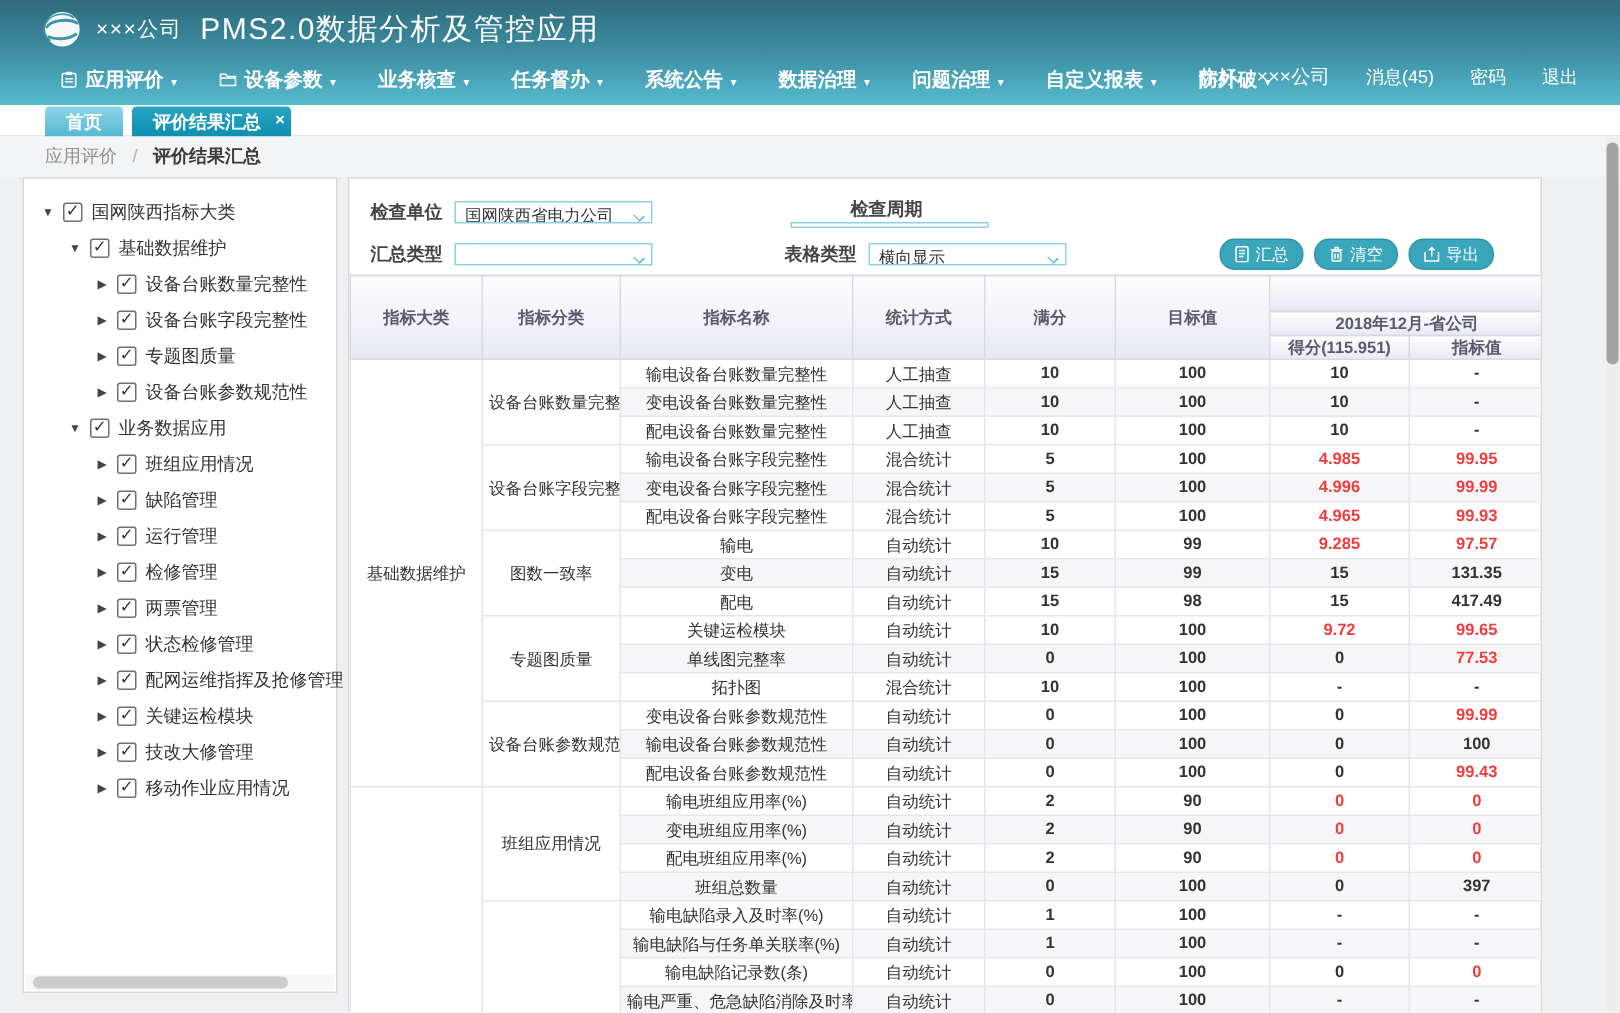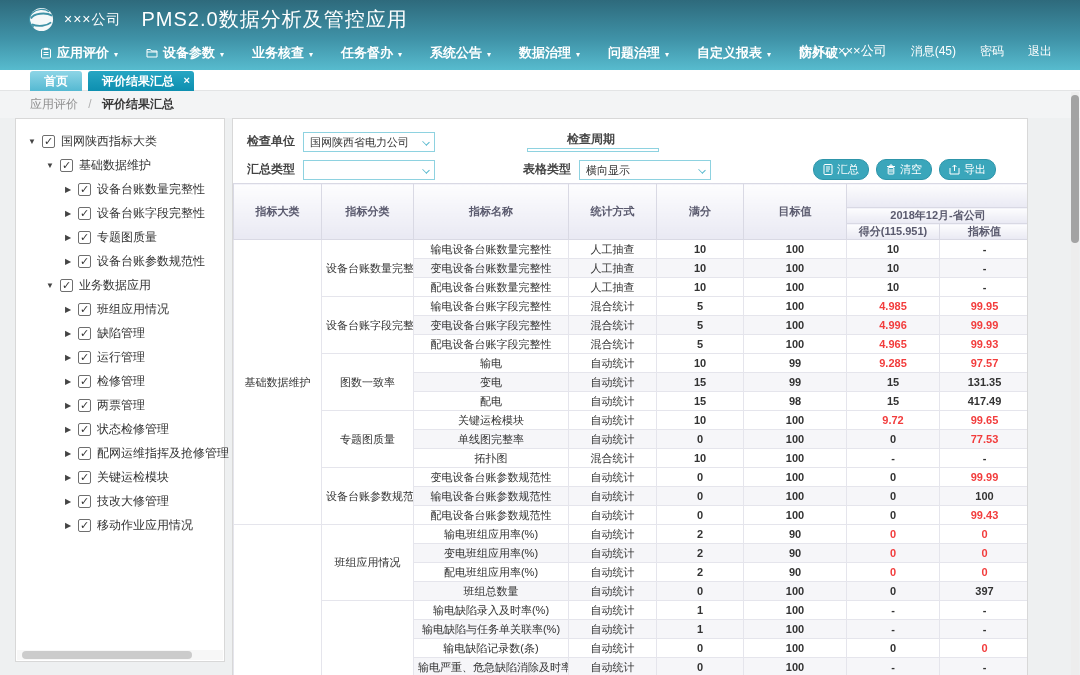--- a/index.html
+++ b/index.html
@@ -5,21 +5,21 @@
   * { box-sizing: border-box; margin: 0; padding: 0; }
   html,body { width:1080px; height:675px; overflow:hidden; }
   body { font-family:"Liberation Sans","DejaVu Sans",sans-serif; background:#eef0f1; position:relative; font-size:12px; }
 
   
   .app-header { position:absolute; top:0; left:0; width:1080px; height:70px;
     background:linear-gradient(180deg,#2e6a7c 0%,#3f92a7 55%,#57bbce 100%); color:#fff; }
   .brand-row { position:absolute; top:6px; left:28px; display:flex; align-items:center; }
   .logo { width:27px; height:27px; display:inline-block; }
   .company-name { font-size:14px; margin-left:9px; letter-spacing:1px; }
-  .app-title { font-size:20px; margin-left:20px; font-weight:normal; letter-spacing:1px; }
+  .app-title { font-size:20px; margin-left:12px; font-weight:normal; letter-spacing:1px; }
   .nav-row { position:absolute; left:40px; top:40px; height:26px; display:flex; align-items:center; gap:28px; }
   .nav-item { display:inline-flex; align-items:center; gap:5px; font-size:13px; font-weight:bold; color:#fff; cursor:pointer; white-space:nowrap; }
   .nav-item .caret { font-size:8px; position:relative; top:1px; }
   .nav-ico svg { display:block; }
   .user-row { position:absolute; right:28px; top:42px; display:flex; align-items:center; gap:24px; font-size:12px; }
   .user-row .u-item { cursor:pointer; white-space:nowrap; }
   .user-row .greet { font-size:13px; cursor:default; }
 
   
   .tabbar { position:absolute; top:70px; left:0; width:1080px; height:21px; background:#fff; border-bottom:1px solid #e3e4e5; }
@@ -46,21 +46,21 @@
   .h-scrollbar { position:absolute; left:1px; right:1px; bottom:1px; height:10px; background:#f7f7f7; }
   .h-thumb { position:absolute; left:5px; top:1px; width:170px; height:8px; background:#cbcbcb; border-radius:4px; }
 
   
   .main-panel { position:absolute; left:232px; top:118px; width:796px; height:557px; background:#fff; border:1px solid #d8d8d8; border-bottom:none; overflow:hidden; }
   .filters { position:relative; height:64px; }
   .fcell { position:absolute; display:flex; align-items:center; height:21px; }
   .fc1r1 { left:10px; top:12px; }  .fc2r1 { left:286px; top:12px;flex-direction:column; } .fc3r1 { left:522px; top:12px; }
   .fc1r2 { left:10px; top:40px; }  .fc2r2 { left:286px; top:40px; }
   .flabel { width:52px; text-align:right; font-size:12px; font-weight:bold; color:#444; flex:none; }
-  .fselect { position:relative; width:132px; height:20px; border:1px solid #8ed2e0; background:#fff; margin-left:8px;
+  .fselect { position:relative; width:132px; height:15px; border:1px solid #8ed2e0; background:#fff; margin-left:8px;
     font-size:11px; color:#333; line-height:18px; padding:0 18px 0 6px; cursor:pointer; white-space:nowrap; overflow:hidden; }
   .chev { position:absolute; right:5px; top:6px; width:6px; height:6px; border-right:1px solid #55b7cd; border-bottom:1px solid #55b7cd; transform:rotate(45deg) scaleY(.8); }
   .btn-row { position:absolute; left:580px; top:40px; display:flex; gap:7px; }
   .btn { height:21px; display:inline-flex; align-items:center; gap:4px; background:#3aa6bb; border:1px solid #2e95aa;
     color:#fff; font-size:11px; padding:0 9px; border-radius:10px; cursor:pointer; white-space:nowrap; }
   .btn svg { display:block; }
 
   
   table { border-collapse:collapse; width:796px; table-layout:fixed; font-size:11px; }
   th { background:linear-gradient(180deg,#fdfdfe,#e9e9f3); border:1px solid #d9d9e4; color:#5a5a6e; font-weight:bold; text-align:center; }

